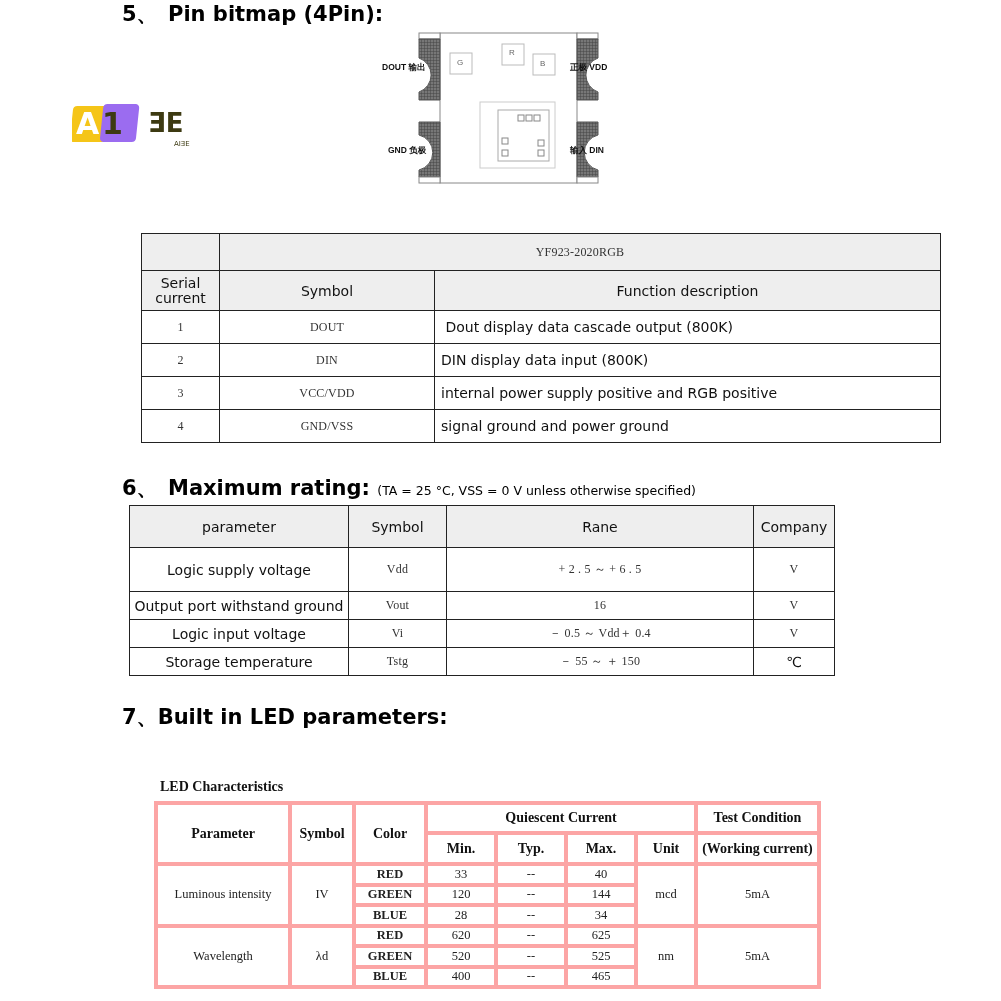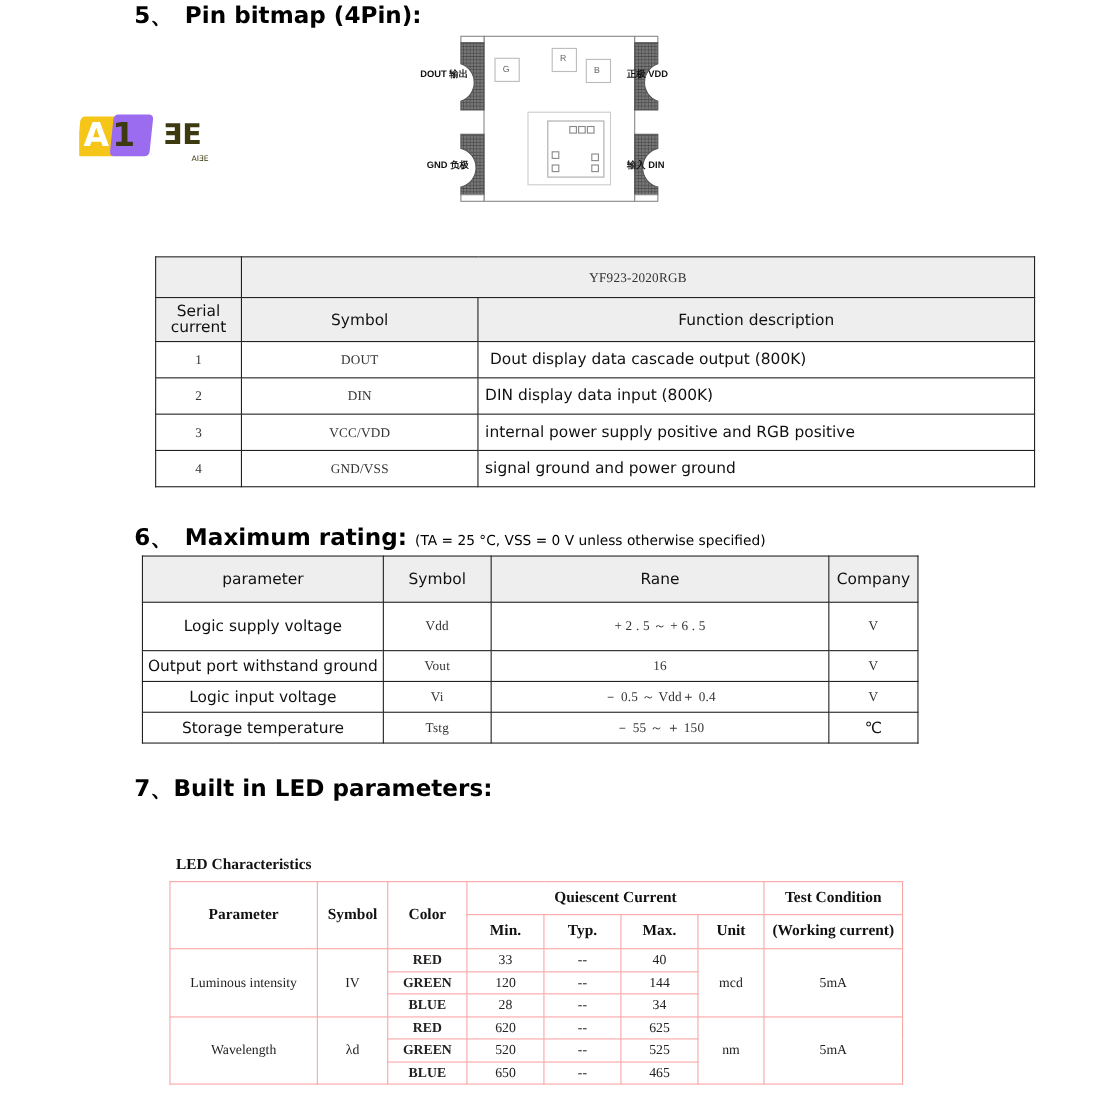--- a/index.html
+++ b/index.html
@@ -15,21 +15,21 @@
   #pin-table .gray{background:#eeeeee;}
   .serif-sm{font-family:"Liberation Serif","DejaVu Serif",serif;font-size:12px;color:#333;letter-spacing:0.2px;}
   .sans-md{font-family:"DejaVu Sans","Liberation Sans",sans-serif;font-size:14px;color:#111;}
   #pin-table td.desc{text-align:left;padding-left:6px;}
   
   #max-table{left:129px;top:505px;width:706px;}
   #max-table td{border:1.5px solid #222;text-align:center;vertical-align:middle;padding:0;}
   #max-table .gray{background:#eeeeee;}
   
   #led-table{left:154px;top:801px;width:667px;}
-  #led-table td{border:1px solid #fca5a5;text-align:center;vertical-align:middle;padding:0;font-family:"Liberation Serif","DejaVu Serif",serif;font-size:12.5px;color:#222;}
+  #led-table td{border:4px solid #fca5a5;text-align:center;vertical-align:middle;padding:0;font-family:"Liberation Serif","DejaVu Serif",serif;font-size:12.5px;color:#222;}
   #led-table td.hd{font-weight:bold;font-size:14px;color:#111;}
   .c-red{color:#c0282c;font-weight:bold;}
   .c-green{color:#2f9e72;font-weight:bold;}
   .c-blue{color:#1d1f7c;font-weight:bold;}
   .logo-box{position:absolute;}
 </style>
 </head>
 <body>
 
 <div class="abs h-section" style="left:122px;top:0px;">
@@ -246,18 +246,18 @@
     <td rowspan="3">5mA</td>
   </tr>
   <tr style="height:20.5px;">
     <td class="c-green">GREEN</td>
     <td>520</td>
     <td>--</td>
     <td>525</td>
   </tr>
   <tr style="height:20.5px;">
     <td class="c-blue">BLUE</td>
-    <td>650</td>
+    <td>400</td>
     <td>--</td>
     <td>465</td>
   </tr>
 </tbody>
   </table>
 
 </body></html>

